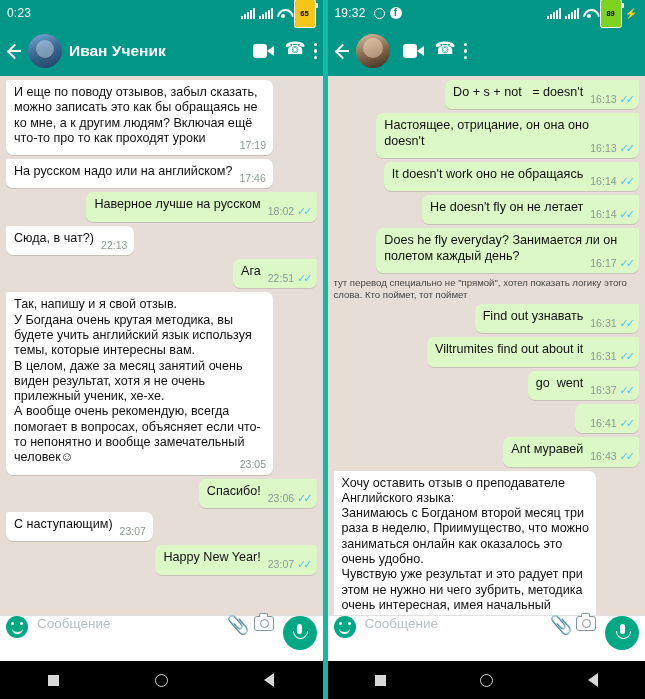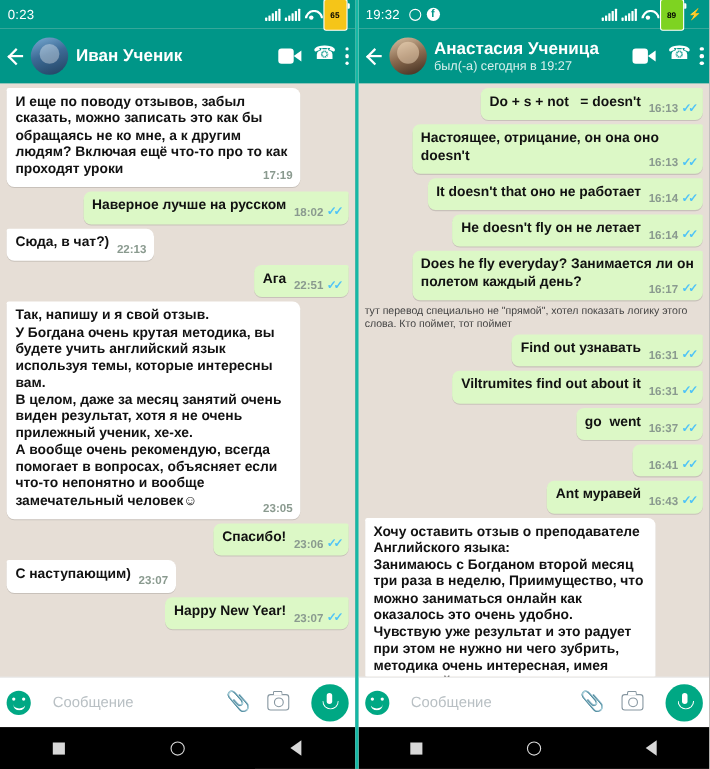--- a/index.html
+++ b/index.html
@@ -17,21 +17,21 @@
   }
   .phone {
     width: 322.5px;
     height: 699px;
     display: flex;
     flex-direction: column;
     background: #e5ddd5;
     position: relative;
     overflow: hidden;
   }
-  .phone.right { border-left: 3px solid #14b8a6; }
+  .phone.right { border-left: 5px solid #14b8a6; }
 
   
   .statusbar {
     height: 26px;
     background: #009688;
     color: #fff;
     display: flex;
     align-items: center;
     padding: 0 7px;
     font-size: 11.5px;
@@ -271,21 +271,20 @@
   .bubble {
     max-width: 86%;
     border-radius: 7px;
     padding: 5px 7px 4px 8px;
     position: relative;
     box-shadow: 0 1px 0.5px rgba(0,0,0,.13);
     font-size: 12.6px;
     line-height: 15.3px;
     color: #111;
     word-wrap: break-word;
-    font-weight: bold;
   }
   .bubble.in { background: #ffffff; border-top-left-radius: 2px; }
   .bubble.out { background: #dcf8c6; border-top-right-radius: 2px; }
   .btext { display: inline; white-space: pre-wrap; }
   .meta {
     display: inline-flex;
     gap: 3px;
     float: right;
     margin: 5px 0 0 7px;
     font-size: 10.5px;
@@ -307,23 +306,22 @@
     line-height: 11.5px;
     color: #444;
     background: transparent;
   }
 
   
   .composer {
     height: 46px;
     background: #ffffff;
     display: flex;
-    align-items: center;
     padding: 0 6px;
-    gap: 20px;
+    gap: 9px;
     flex: 0 0 auto;
     border-top: 1px solid #e0e0e0;
   }
   .smiley {
     width: 22px;height:22px;border-radius:50%;
     background: #00a884;
     position: relative;
     flex: 0 0 auto;
   }
   .smiley::before {
@@ -478,20 +476,28 @@
 
       <div class="row in">
         <div class="bubble in clearfix">
           <span class="btext">И еще по поводу отзывов, забыл сказать, можно записать это как бы обращаясь не ко мне, а к другим людям? Включая ещё что-то про то как проходят уроки</span>
           <span class="meta">
             <span class="time">17:19</span>
           </span>
         </div>
       </div>
 
+      <div class="row in">
+        <div class="bubble in clearfix">
+          <span class="btext">На русском надо или на английском?</span>
+          <span class="meta">
+            <span class="time">17:46</span>
+          </span>
+        </div>
+      </div>
 
       <div class="row out">
         <div class="bubble out clearfix">
           <span class="btext">Наверное лучше на русском</span>
           <span class="meta">
             <span class="time">18:02</span>
             <span class="ticks">✓✓</span>
           </span>
         </div>
       </div>
@@ -598,24 +604,20 @@
           </span>
         <span class="wifi"></span>
         <span class="battery green">89</span>
         <span class="bolt">⚡</span>
       </span>
     </div>
 
     <div class="appbar">
       <div class="backarrow"></div>
       <div class="avatar a2"></div>
-      <div class="titlebox">
-        <div class="chat-title">Анастасия Ученица</div>
-        <div class="chat-sub">был(-а) сегодня в 19:27</div>
-      </div>
       <div class="actions">
         <div class="icon-video"></div>
         <div class="icon-phone"></div>
         <div class="icon-dots">
             <i></i>
             <i></i>
             <i></i>
           </div>
       </div>
     </div>
@@ -637,21 +639,21 @@
           <span class="btext">Настоящее, отрицание, он она оно doesn't</span>
           <span class="meta">
             <span class="time">16:13</span>
             <span class="ticks">✓✓</span>
           </span>
         </div>
       </div>
 
       <div class="row out">
         <div class="bubble out clearfix">
-          <span class="btext">It doesn't that оно не работает</span>
+          <span class="btext">It doesn't work оно не обращаясь</span>
           <span class="meta">
             <span class="time">16:14</span>
             <span class="ticks">✓✓</span>
           </span>
         </div>
       </div>
 
       <div class="row out">
         <div class="bubble out clearfix">
           <span class="btext">He doesn't fly он не летает</span>

